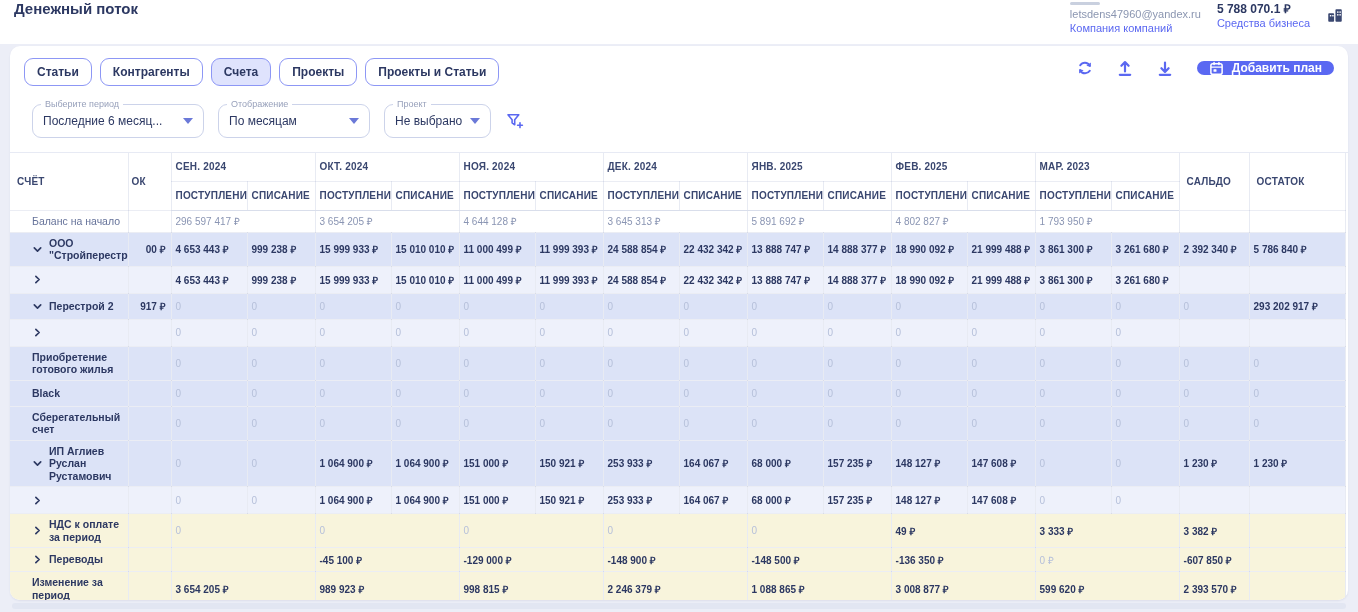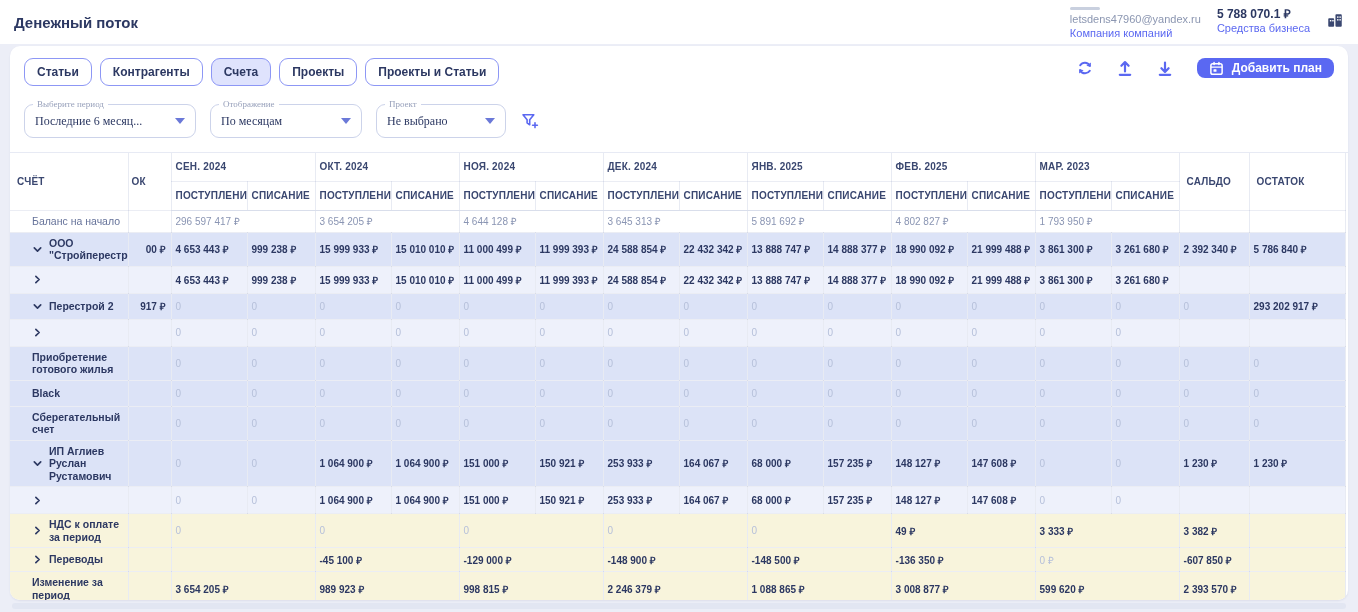--- a/index.html
+++ b/index.html
@@ -6,21 +6,21 @@
   html,body { margin:0; padding:0; }
   body {
     width:1358px; height:612px; overflow:hidden;
     background:#eceef7;
     font-family:"Liberation Sans", sans-serif;
     color:#2c3862;
   }
   
   .topbar {
     height:44px; background:#fff;
-    display:flex; justify-content:space-between; align-items:center;
+    display:flex; justify-content:space-between; align-items:flex-start;
     padding:0 14px 0 14px;
   }
   .title { font-size:15px; font-weight:bold; color:#2c3862; }
   .top-right { display:flex; align-items:flex-start; gap:16px; padding-top:2px; }
   .acct { font-size:11px; line-height:14px; color:#8b96b1; }
   .clip { width:30px; height:3px; background:#c9d0df; border-radius:2px; margin:0 0 2px 0; }
   .email { color:#8b96b1; }
   .company { color:#5b68f1; cursor:pointer; }
   .funds { font-size:11px; line-height:14px; }
   .amount { font-weight:bold; font-size:12px; color:#2c3862; }
@@ -38,31 +38,31 @@
     height:28px; padding:0 12px; border:1.5px solid #8d97f5; border-radius:9px;
     background:#fff; color:#2c3862; font-weight:bold; font-size:12px;
     font-family:inherit; cursor:pointer; white-space:nowrap;
   }
   .tab.active { background:#dfe3fd; }
   .actions { display:flex; align-items:center; gap:20px; }
   .icon-btn { display:inline-flex; cursor:pointer; }
   .btn-primary {
     display:flex; align-items:center; gap:8px; margin-left:2px;
     background:#5a68f2; color:#fff; border:none; border-radius:8px;
-    height:20px; padding:0 12px; font-size:12px; font-weight:bold;
+    height:14px; padding:0 12px; font-size:12px; font-weight:bold;
     font-family:inherit; cursor:pointer; white-space:nowrap;
   }
   
-  .row2 { display:flex; align-items:center; gap:14px; padding:0 14px; margin-top:18px;font-family:Liberation Serif, serif; }
+  .row2 { display:flex; align-items:center; gap:14px; padding:0 22px; margin-top:18px; }
   .filters { display:flex; gap:14px; }
   .filter {
     position:relative; height:34px; border:1px solid #ccd3ea; border-radius:9px;
     display:flex; align-items:center; padding:0 10px; background:#fff; cursor:pointer;
   }
-  .filter.f0 { width:172px; } .filter.f1 { width:152px; } .filter.f2 { width:130px; }
+  .filter.f0 { width:172px; } .filter.f1 { width:152px; } .filter.f2 { width:107px; }
   .flabel {
     position:absolute; top:-6px; left:8px; font-size:9px; color:#98a1bb;
     background:#fff; padding:0 4px; white-space:nowrap;
   }
   .fvalue { font-size:12px; color:#2c3862; flex:1; white-space:nowrap; overflow:hidden; }
   .caret {
     width:0; height:0; margin-left:6px;
     border-left:5px solid transparent; border-right:5px solid transparent;
     border-top:6px solid #6b79d8;
   }

